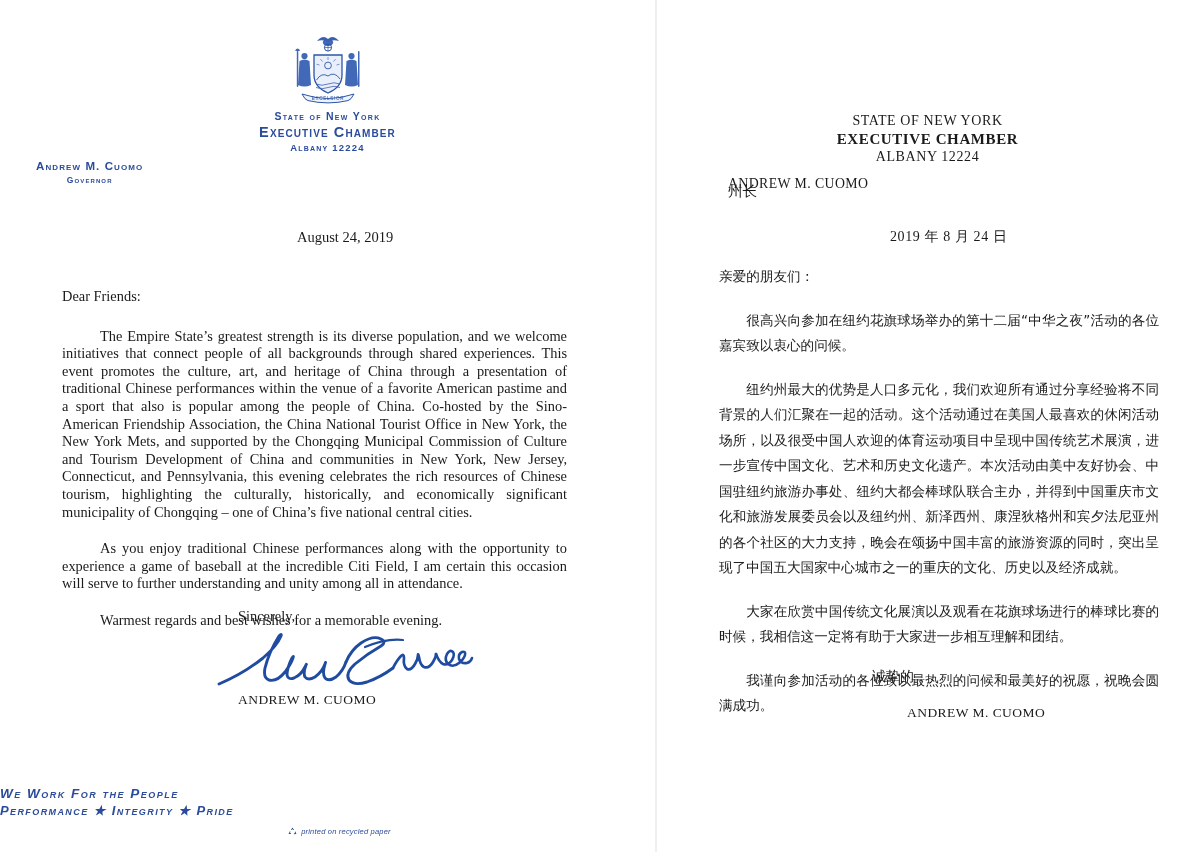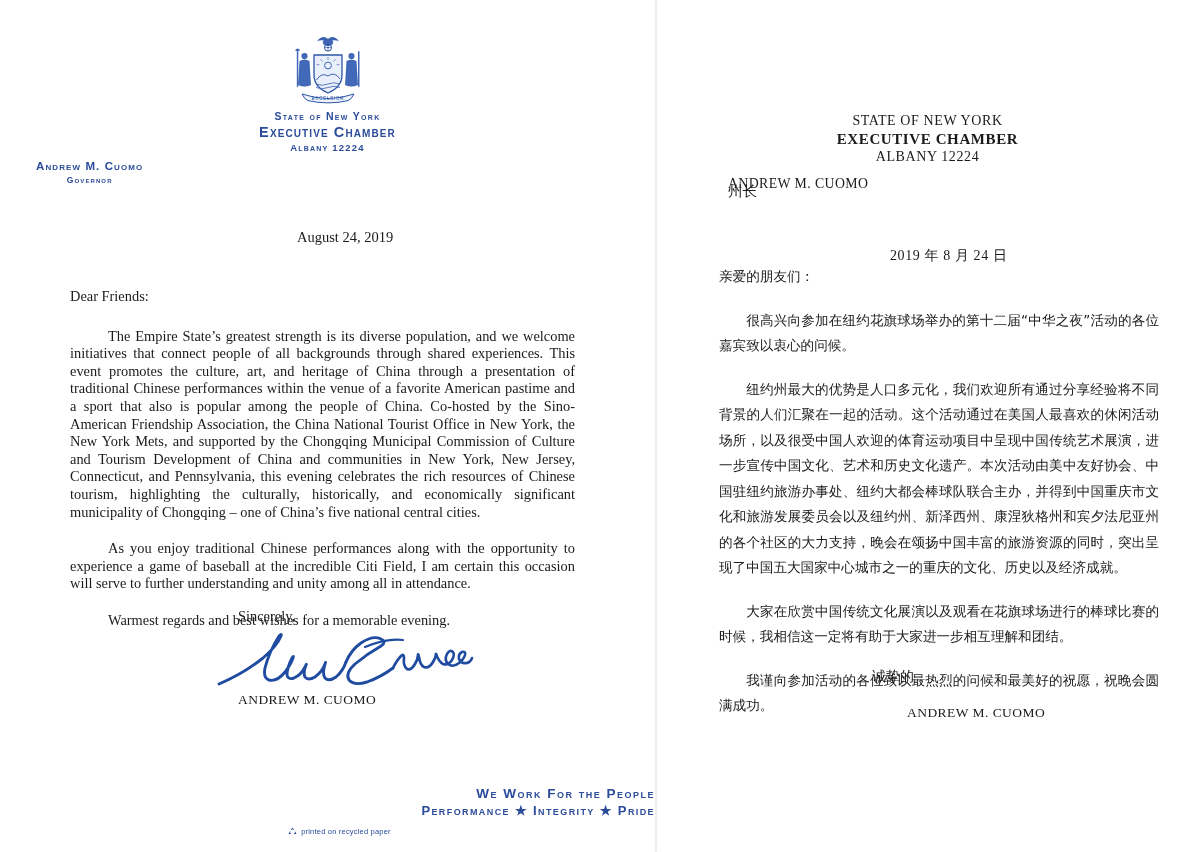--- a/index.html
+++ b/index.html
@@ -111,21 +111,20 @@
     font-size: 14.5px;
   }
   .en-body {
     position: absolute;
     left: 62px;
     top: 288px;
     width: 505px;
     font-size: 14.4px;
     line-height: 17.6px;
     text-align: justify;
-    margin-left: 8px;
   }
   .en-body .salutation { margin: 0 0 22px 0; text-align: left; }
   .en-body p.para {
     margin: 0 0 19px 0;
     text-indent: 38px;
   }
   .en-body sup { font-size: 9.5px; vertical-align: super; }
   .closing {
     position: absolute;
     left: 238px;
@@ -143,23 +142,24 @@
     position: absolute;
     left: 238px;
     top: 692px;
     font-size: 13.5px;
     letter-spacing: .45px;
   }
   .footer {
     position: absolute;
     left: 0; right: 0;
     top: 786px;
-    text-align: right;
+    text-align: left;
     color: #2b4c9b;
     font-family: "Liberation Sans", sans-serif;
+    font-style: italic;
   }
   .footer .f1 {
     font-size: 13.5px;
     font-weight: 700;
     font-variant: small-caps;
     letter-spacing: 1.5px;
   }
   .footer .f2 {
     font-size: 13px;
     font-weight: 700;
@@ -203,21 +203,20 @@
     top: 182px;
     font-size: 14.5px;
     font-family: "DejaVu Sans", "Liberation Sans", sans-serif;
   }
   .zh-date {
     position: absolute;
     left: 233px;
     top: 228px;
     font-size: 14px;
     letter-spacing: .6px;
-    margin-top: 19px;
   }
   .zh-body {
     position: absolute;
     left: 62px;
     top: 264px;
     width: 440px;
     font-family: "DejaVu Sans", "Liberation Sans", sans-serif;
     font-size: 13.6px;
     line-height: 25.5px;
     text-align: justify;

